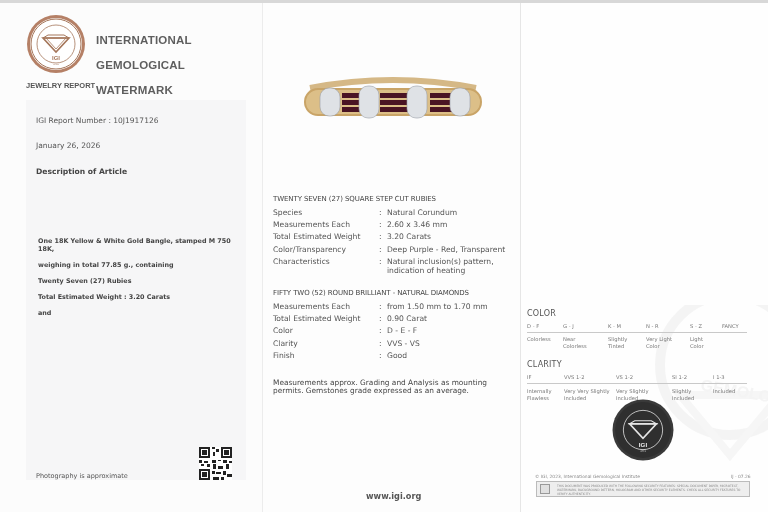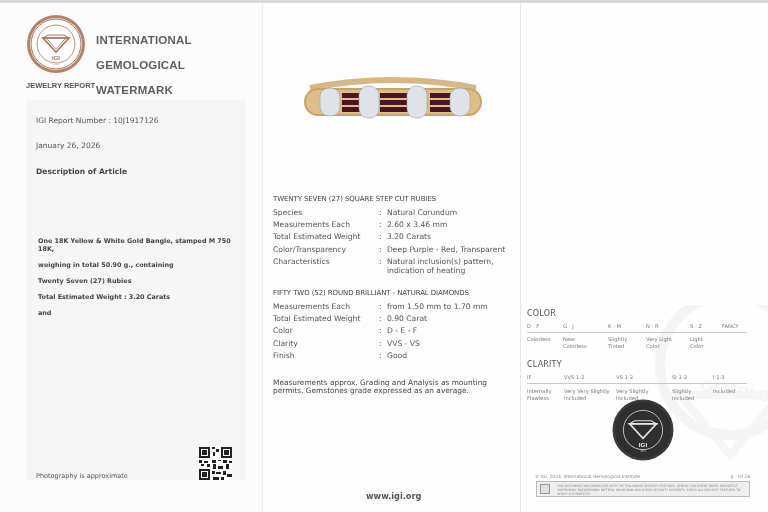--- a/index.html
+++ b/index.html
@@ -83,21 +83,21 @@
   <div>GEMOLOGICAL</div>
   <div>WATERMARK</div>
 </div>
 <div class="report-type">JEWELRY REPORT</div>
 
 <div class="report-number">IGI Report Number : 10J1917126</div>
 <div class="report-date">January 26, 2026</div>
 <div class="desc-title">Description of Article</div>
 <div class="desc-lines">
   <div class="ln">One 18K Yellow &amp; White Gold Bangle, stamped M 750 18K,</div>
-  <div class="ln">weighing in total 50.90 g., containing</div>
+  <div class="ln">weighing in total 77.85 g., containing</div>
   <div class="ln">Twenty Seven (27) Rubies</div>
   <div class="ln">Total Estimated Weight : 3.20 Carats</div>
   <div class="ln">and</div>
 </div>
 
 <div class="photo-note">Photography is approximate</div>
 <svg class="qr" viewBox="0 0 21 21" shape-rendering="crispEdges">
   <rect width="21" height="21" fill="#fff"></rect>
   <g fill="#222">
     <rect x="0" y="0" width="7" height="7"></rect>

